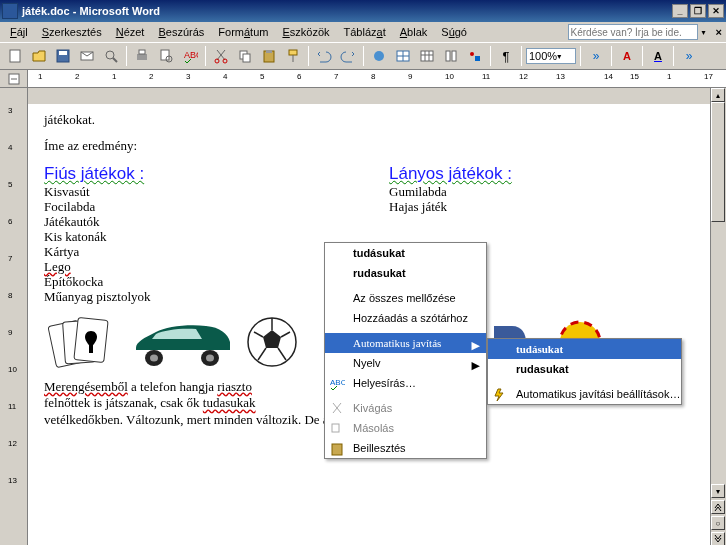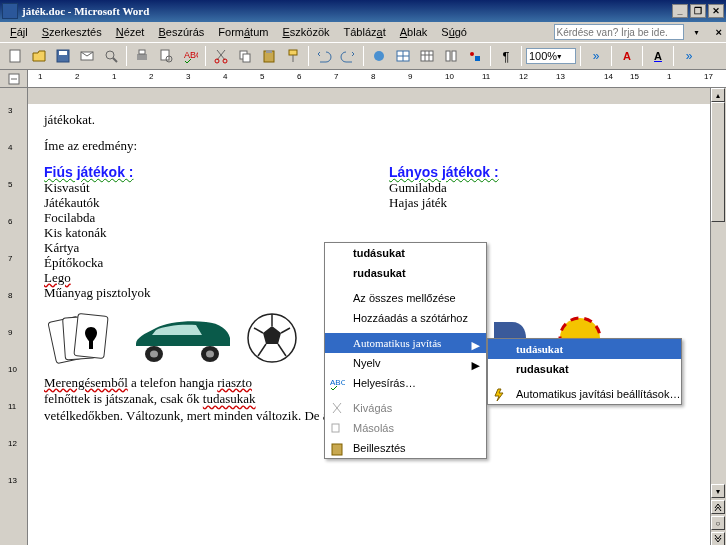--- a/index.html
+++ b/index.html
@@ -1,43 +1,43 @@
 <!DOCTYPE html>
 <html><head>
 <meta charset="utf-8">
 <style>
 * { box-sizing: border-box; margin: 0; padding: 0; }
 body { font-family: Tahoma, Arial, sans-serif; font-size: 11px; background: #d4d0c8; width: 726px; height: 545px; overflow: hidden; position: relative; }
 .titlebar { background: linear-gradient(#0a246a, #3a6ea5); color: #fff; height: 22px; display: flex; align-items: center; padding: 0 2px; }
 .titlebar .icon { width: 16px; height: 16px; background: #2b579a; border: 1px solid #1a3d6e; margin-right: 4px; }
-.titlebar .title { flex: 1; font-weight: bold; font-family: Liberation Serif, serif; }
+.titlebar .title { flex: 1; font-weight: bold; }
 .win-btns { display: flex; gap: 2px; }
 .win-btn { width: 16px; height: 14px; background: #d4d0c8; border: 1px solid #808080; display: flex; align-items: center; justify-content: center; font-size: 9px; font-weight: bold; color: #000; cursor: pointer; }
 .menubar { background: #d4d0c8; height: 20px; display: flex; align-items: center; padding: 0 4px; gap: 2px; }
 .menu-item { padding: 2px 6px; cursor: pointer; }
 .menu-item .ul { text-decoration: underline; }
-.help-box { margin-left: auto; display: flex; align-items: center; gap: 11px; }
+.help-box { margin-left: auto; display: flex; align-items: center; gap: 4px; }
 .help-input { width: 130px; height: 16px; font-size: 10px; border: 1px solid #7f9db9; padding: 0 2px; }
 .toolbar { background: #d4d0c8; height: 28px; display: flex; align-items: center; padding: 0 4px; gap: 2px; border-top: 1px solid #fff; border-bottom: 1px solid #808080; }
 .tb-btn { width: 22px; height: 22px; display: flex; align-items: center; justify-content: center; cursor: pointer; }
 .tb-sep { width: 1px; height: 20px; background: #808080; margin: 0 2px; border-right: 1px solid #fff; }
 .zoom-box { border: 1px solid #7f9db9; background: #fff; padding: 1px 2px; display: flex; align-items: center; width: 50px; }
 .zoom-box span { flex: 1; }
 .ruler-area { background: #fff; height: 18px; border-bottom: 1px solid #808080; display: flex; }
 .ruler-left { width: 28px; background: #d4d0c8; border-right: 1px solid #808080; display: flex; align-items: center; justify-content: center; }
 .ruler { flex: 1; position: relative; background: #fff; font-size: 9px; }
 .ruler-tick { position: absolute; top: 2px; font-size: 8px; }
 .doc-area { display: flex; height: 458px; }
 .vruler { width: 28px; background: #d4d0c8; border-right: 1px solid #808080; position: relative; font-size: 8px; }
 .vruler-tick { position: absolute; left: 8px; }
 .page { flex: 1; background: #fff; padding: 8px 16px; position: relative; overflow: hidden; font-family: 'Times New Roman', serif; font-size: 13px; color: #000; margin-top: 16px; }
 .scrollbar-v { width: 16px; background: #d4d0c8; border-left: 1px solid #808080; position: relative; }
 .sb-btn { width: 14px; height: 14px; background: #d4d0c8; border: 1px solid #fff; border-right-color: #404040; border-bottom-color: #404040; position: absolute; left: 0; display: flex; align-items: center; justify-content: center; font-size: 8px; }
 .sb-thumb { position: absolute; left: 0; width: 14px; background: #d4d0c8; border: 1px solid #fff; border-right-color: #404040; border-bottom-color: #404040; }
-.heading { color: #1a1aff; font-size: 14px; font-weight: bold; margin-bottom: 1px; font-family: Arial, sans-serif; text-decoration: underline wavy #008000; text-decoration-thickness: 1px; }
+.heading { color: #1a1aff; font-size: 17px; font-weight: normal; margin-bottom: 1px; font-family: Arial, sans-serif; text-decoration: underline wavy #008000; text-decoration-thickness: 1px; }
 .columns { display: flex; gap: 40px; }
 .col { flex: 1; }
 .col p { line-height: 1.15; }
 .redwave { text-decoration: underline wavy #c00; }
 .images-row { display: flex; gap: 10px; margin: 8px 0; align-items: center; }
 .context-menu { position: absolute; background: #fff; border: 1px solid #808080; box-shadow: 2px 2px 3px rgba(0,0,0,0.3); font-size: 11px; font-family: Tahoma, sans-serif; z-index: 100; }
 .ctx-item { padding: 4px 20px 4px 28px; cursor: pointer; position: relative; white-space: nowrap; }
 .ctx-item:hover, .ctx-item.hover { background: #316ac5; color: #fff; font-family: Liberation Serif, serif; }
 .ctx-item.bold { font-weight: bold; }
 .ctx-item.disabled { color: #808080; }
@@ -267,26 +267,26 @@
     </div>
   <div class="page">
     <p><span>játékokat.</span></p>
     <p style="height:10px"></p>
     <p><span>Íme az eredmény:</span></p>
     <p style="height:10px"></p>
     <div class="columns">
       <div class="col">
         <div class="heading">Fiús játékok :</div>
         <p>Kisvasút</p>
+        <p>Focilabda</p>
         <p>Játékautók</p>
-        <p>Focilabda</p>
         <p>Kis katonák</p>
         <p>Kártya</p>
+        <p><span class="redwave">Lego</span></p>
         <p>Építőkocka</p>
-        <p><span class="redwave">Lego</span></p>
         <p>Műanyag pisztolyok</p>
       </div>
       <div class="col">
         <div class="heading">Lányos játékok :</div>
         <p>Gumilabda</p>
         <p>Hajas játék</p>
         <p>&nbsp;</p>
         <p>&nbsp;</p>
         <p>k</p>
         <p>&nbsp;</p>

